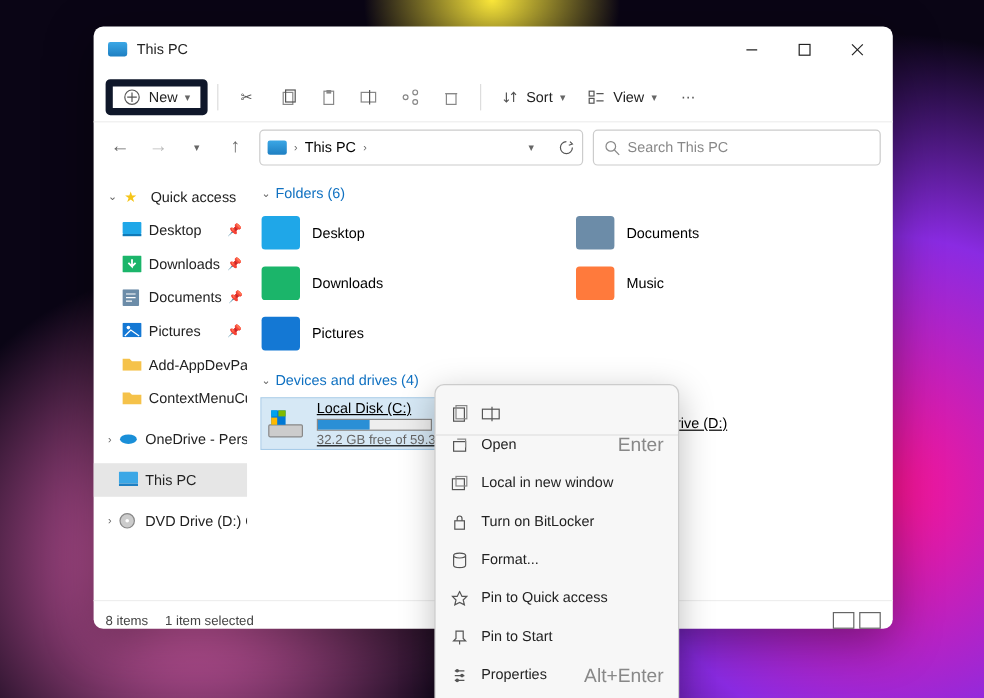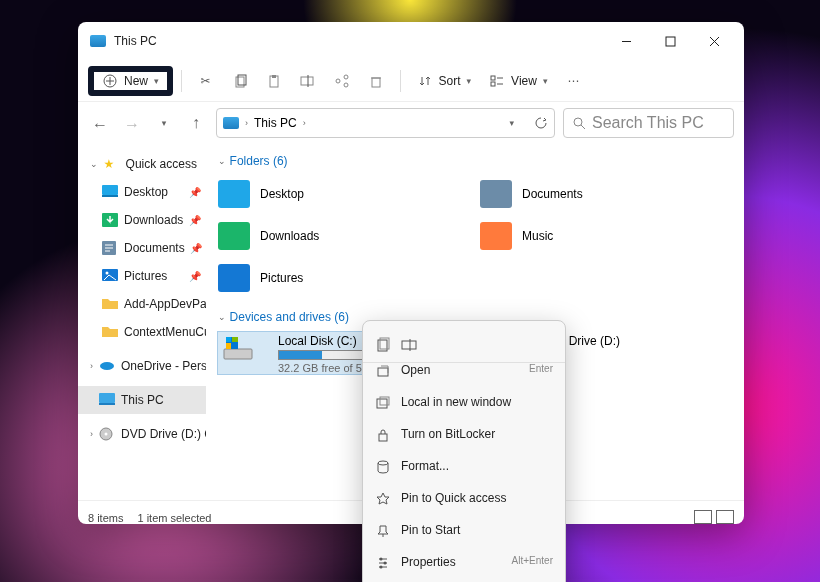--- a/index.html
+++ b/index.html
@@ -12,46 +12,46 @@
 .win-ctrl { width: 44px; height: 30px; display: flex; align-items: center; justify-content: center; color: #222; }
 .toolbar { height: 42px; display: flex; align-items: center; padding: 0 10px; gap: 2px; border-bottom: 1px solid #eee; }
 .tb-btn { height: 30px; padding: 0 8px; display: flex; align-items: center; gap: 6px; font-size: 12px; color: #222; border-radius: 4px; }
 .tb-btn.new { border: 6px solid #0f172a; }
 .tb-sep { width: 1px; height: 22px; background: #ddd; margin: 0 6px; }
 .tb-icon { width: 16px; height: 16px; display: flex; align-items: center; justify-content: center; color: #555; }
 .navrow { height: 42px; display: flex; align-items: center; padding: 0 10px; gap: 8px; }
 .nav-arrow { width: 24px; height: 24px; display: flex; align-items: center; justify-content: center; color: #666; }
 .breadcrumb { flex: 1; height: 30px; border: 1px solid #ccc; border-radius: 4px; display: flex; align-items: center; padding: 0 6px; gap: 6px; font-size: 12px; }
 .bc-icon { width: 16px; height: 12px; background: linear-gradient(#3ba7e6,#1e7fc2); border-radius: 2px; }
-.searchbox { width: 171px; height: 30px; border: 1px solid #ccc; border-radius: 4px; display: flex; align-items: center; padding: 0 8px; gap: 6px; font-size: 16px; color: #888; }
+.searchbox { width: 240px; height: 30px; border: 1px solid #ccc; border-radius: 4px; display: flex; align-items: center; padding: 0 8px; gap: 6px; font-size: 12px; color: #888; }
 .body { flex: 1; display: flex; overflow: hidden; }
 .sidebar { width: 128px; border-right: 0; padding: 6px 0; overflow: hidden; }
 .sb-item { height: 28px; display: flex; align-items: center; gap: 6px; padding: 0 4px 0 12px; font-size: 12px; color: #222; white-space: nowrap; overflow: hidden; }
 .sb-item.lv2 { padding-left: 24px; }
 .sb-item.active { background: #e6e6e6; }
 .sb-icon { width: 16px; height: 14px; flex-shrink: 0; }
 .pin { color: #888; margin-left: auto; font-size: 10px; }
 .main { flex: 1; padding: 6px 12px; overflow: hidden; position: relative; }
 .section-hdr { font-size: 12px; color: #1071c1; padding: 4px 0; display: flex; align-items: center; gap: 4px; }
 .folder-grid { display: grid; grid-template-columns: 1fr 1fr; gap: 6px 10px; margin: 4px 0 10px 0; }
 .folder-item { display: flex; align-items: center; gap: 10px; height: 36px; font-size: 12px; }
 .folder-icon { width: 32px; height: 28px; border-radius: 3px; }
-.drive-item { display: flex; align-items: flex-start; gap: 24px; height: 42px; font-size: 12px; padding: 2px 4px; }
+.drive-item { display: flex; align-items: center; gap: 10px; height: 42px; font-size: 12px; padding: 2px 4px; text-decoration: underline; }
 .drive-item.selected { background: #d6e8f5; outline: 1px solid #a8cce8; }
 .drive-icon { width: 32px; height: 28px; display:flex; align-items:center; justify-content:center; }
 .drive-meta { display: flex; flex-direction: column; gap: 2px; }
 .drive-bar { width: 96px; height: 10px; border: 1px solid #888; background: #eee; position: relative; }
 .drive-bar .fill { position: absolute; left: 0; top: 0; bottom: 0; width: 46%; background: #2a8fd6; }
 .statusbar { height: 24px; border-top: 1px solid #eee; display: flex; align-items: flex-end; padding: 0 10px; font-size: 11px; color: #444; gap: 14px; }
 .view-toggle { margin-left: auto; display: flex; gap: 4px; }
 .vt { width: 18px; height: 14px; border: 1px solid #666; }
 .context-menu { position: absolute; left: 362px; top: 320px; width: 204px; background: #f7f7f7; border: 1px solid #ccc; border-radius: 8px; box-shadow: 0 8px 28px rgba(0,0,0,0.25); padding: 6px 0; z-index: 50; }
 .cm-iconrow { height: 36px; display: flex; align-items: center; gap: 10px; padding: 0 12px; border-bottom: 1px solid #e0e0e0; }
 .cm-item { height: 32px; display: flex; align-items: flex-start; gap: 10px; padding: 0 12px; font-size: 12px; color: #222; }
-.cm-item .sc { margin-left: auto; font-size: 10px; color: #888; }
+.cm-item .sc { margin-left: auto; font-size: 16px; color: #888; }
 .cm-icon { width: 16px; height: 16px; display:flex; align-items:center; justify-content:center; color:#555; }
 .chev { font-size: 9px; color: #666; }
 svg { display: block; }
 </style>
 </head>
 <body>
 
 <div class="desktop-bg"></div>
 
 <div class="window">
@@ -320,21 +320,21 @@
             <div class="folder-icon" style="background:#ff7a3c"></div>
             <span>Music</span>
           </div>
         <div class="folder-item">
             <div class="folder-icon" style="background:#1478d4"></div>
             <span>Pictures</span>
           </div>
       </div>
       <div class="section-hdr">
           <span class="chev">⌄</span>
-          <span>Devices and drives (6)</span>
+          <span>Devices and drives (4)</span>
         </div>
       <div class="folder-grid">
         <div class="drive-item selected">
           <div class="drive-icon">
               <svg width="30" height="26">
                 <rect x="1" y="14" width="28" height="10" rx="1" fill="#ccc" stroke="#888"></rect>
                 <rect x="3" y="2" width="12" height="12" fill="#0078d4"></rect>
                 <rect x="3" y="2" width="5" height="5" fill="#00a2ed"></rect>
                 <rect x="9" y="2" width="6" height="5" fill="#7fba00"></rect>
                 <rect x="3" y="8" width="5" height="6" fill="#ffb900"></rect>

